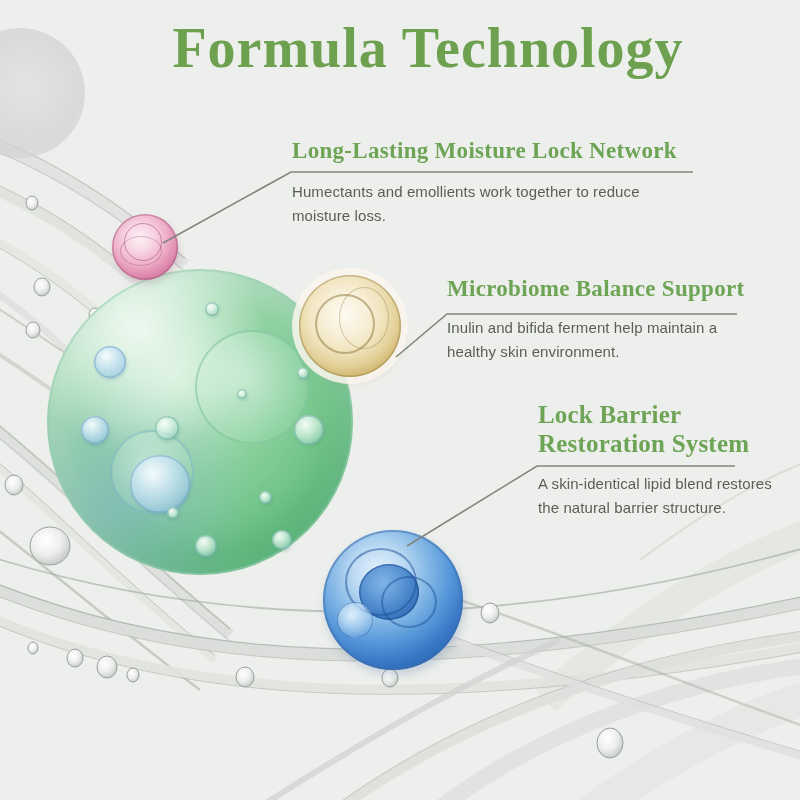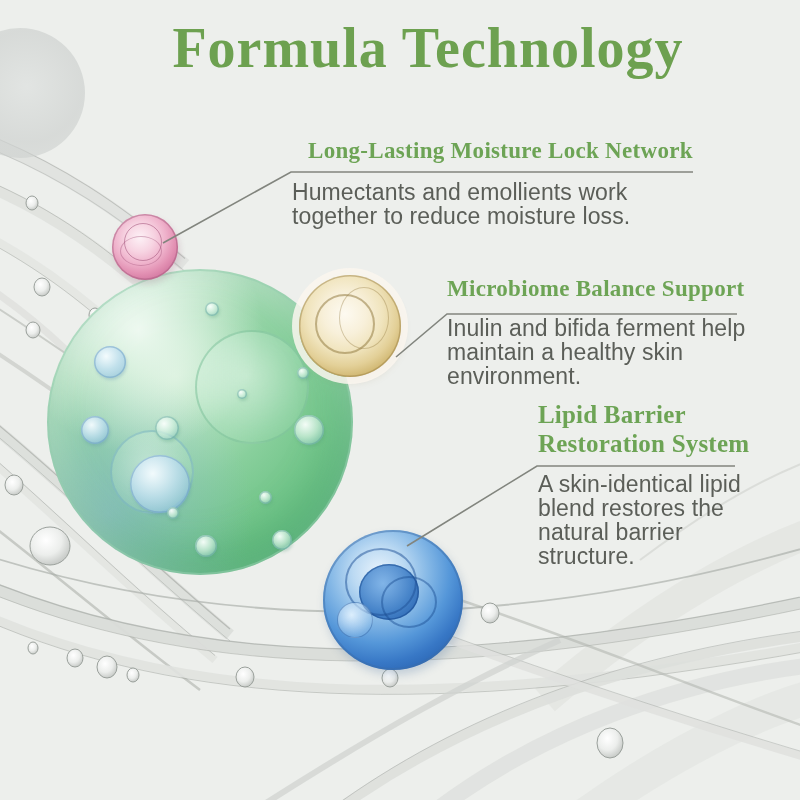--- a/index.html
+++ b/index.html
@@ -11,23 +11,23 @@
   
   .corner-blob{position:absolute;left:-45px;top:28px;width:130px;height:130px;border-radius:50%;
     background:radial-gradient(circle at 55% 45%, rgba(225,228,226,0.95) 0%, rgba(210,213,211,0.8) 55%, rgba(200,204,202,0.5) 75%, rgba(237,239,236,0) 100%);}
 
   
   .title{position:absolute;left:0;top:16px;width:800px;margin:0;text-align:center;
     font-family:"Liberation Serif",serif;font-weight:700;font-size:56px;letter-spacing:1px;color:#6da150;padding-left:28px;}
 
   
   .callout h2{margin:0;font-family:"Liberation Serif",serif;font-weight:700;color:#6da455;}
-  .callout p{margin:0;color:#5b5e58;font-size:23px;line-height:24px;letter-spacing:0.1px;}
+  .callout p{margin:0;color:#5b5e58;font-size:15px;line-height:24px;letter-spacing:0.1px;}
   .c1{position:absolute;left:292px;top:138px;width:410px;}
-  .c1 h2{font-size:23px;line-height:26px;white-space:nowrap;letter-spacing:0.3px;margin-left:16px;}
+  .c1 h2{font-size:23px;line-height:26px;white-space:nowrap;letter-spacing:0.3px;}
   .c1 p{margin-top:16px;width:365px;}
   .c2{position:absolute;left:447px;top:276px;width:300px;}
   .c2 h2{font-size:23px;line-height:26px;white-space:nowrap;letter-spacing:0.3px;}
   .c2 p{margin-top:14px;width:300px;}
   .c3{position:absolute;left:538px;top:400px;width:245px;}
   .c3 h2{font-size:25px;line-height:29px;letter-spacing:0.2px;}
   .c3 p{margin-top:14px;width:240px;}
 
   
   .bubble{position:absolute;border-radius:50%;}
@@ -200,17 +200,17 @@
 
   <div class="callout c1">
     <h2>Long-Lasting Moisture Lock Network</h2>
     <p>Humectants and emollients work together to reduce moisture loss.</p>
   </div>
   <div class="callout c2">
     <h2>Microbiome Balance Support</h2>
     <p>Inulin and bifida ferment help maintain a healthy skin environment.</p>
   </div>
   <div class="callout c3">
-    <h2>Lipid Barrier Restoration System</h2>
+    <h2>Lock Barrier Restoration System</h2>
     <p>A skin-identical lipid blend restores the natural barrier structure.</p>
   </div>
 
 </div>
 
 </body></html>

